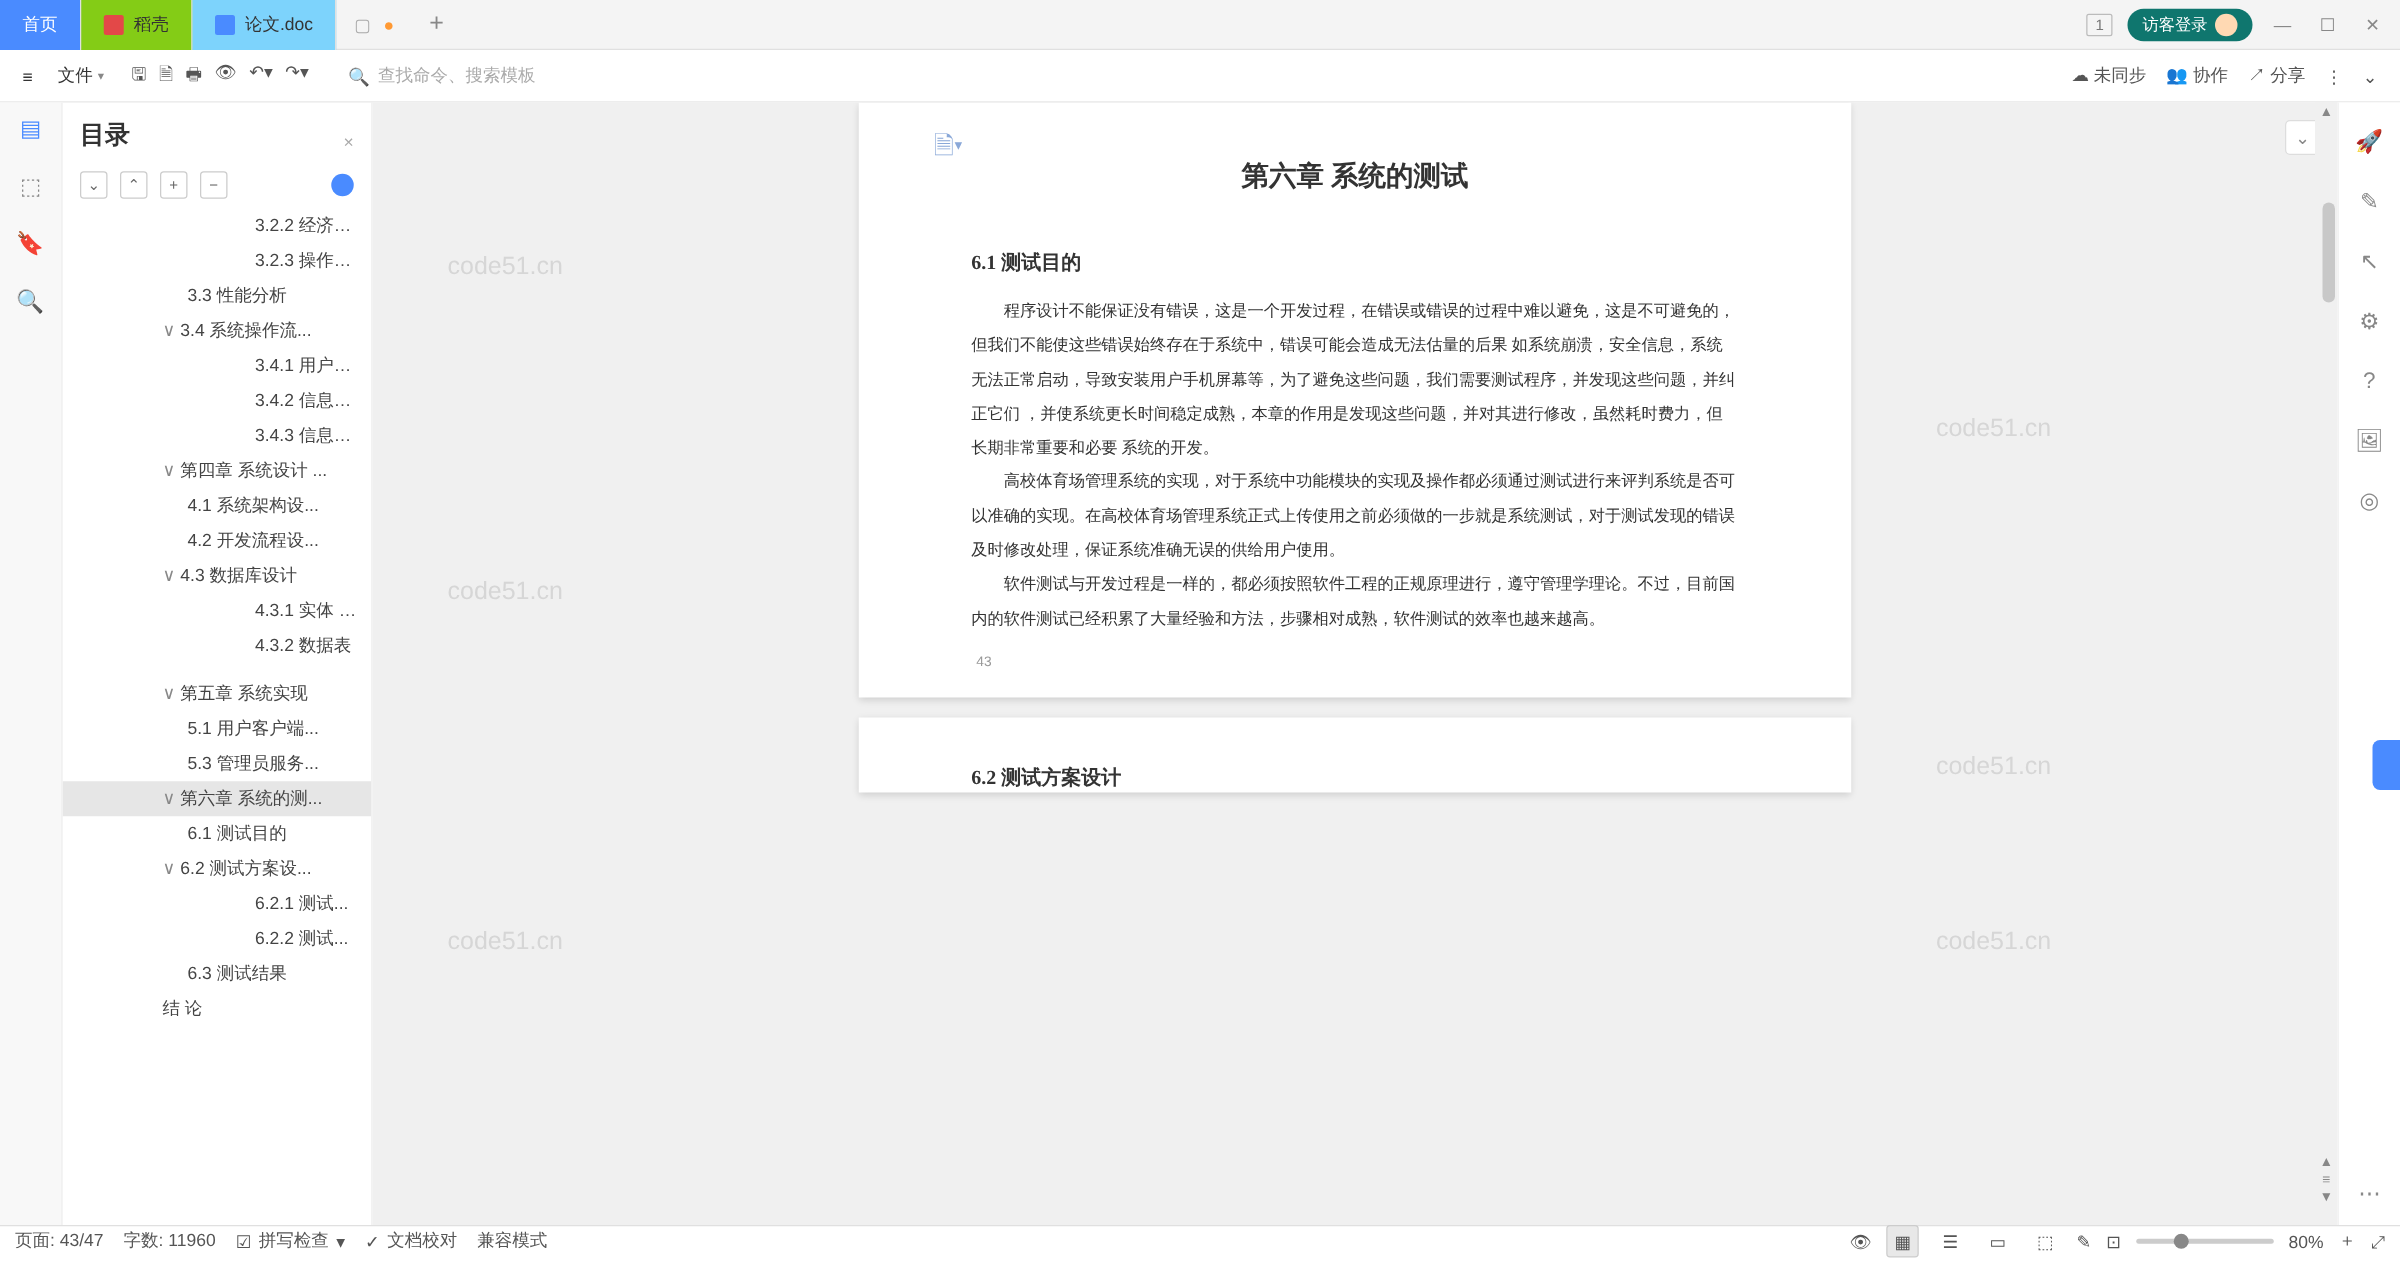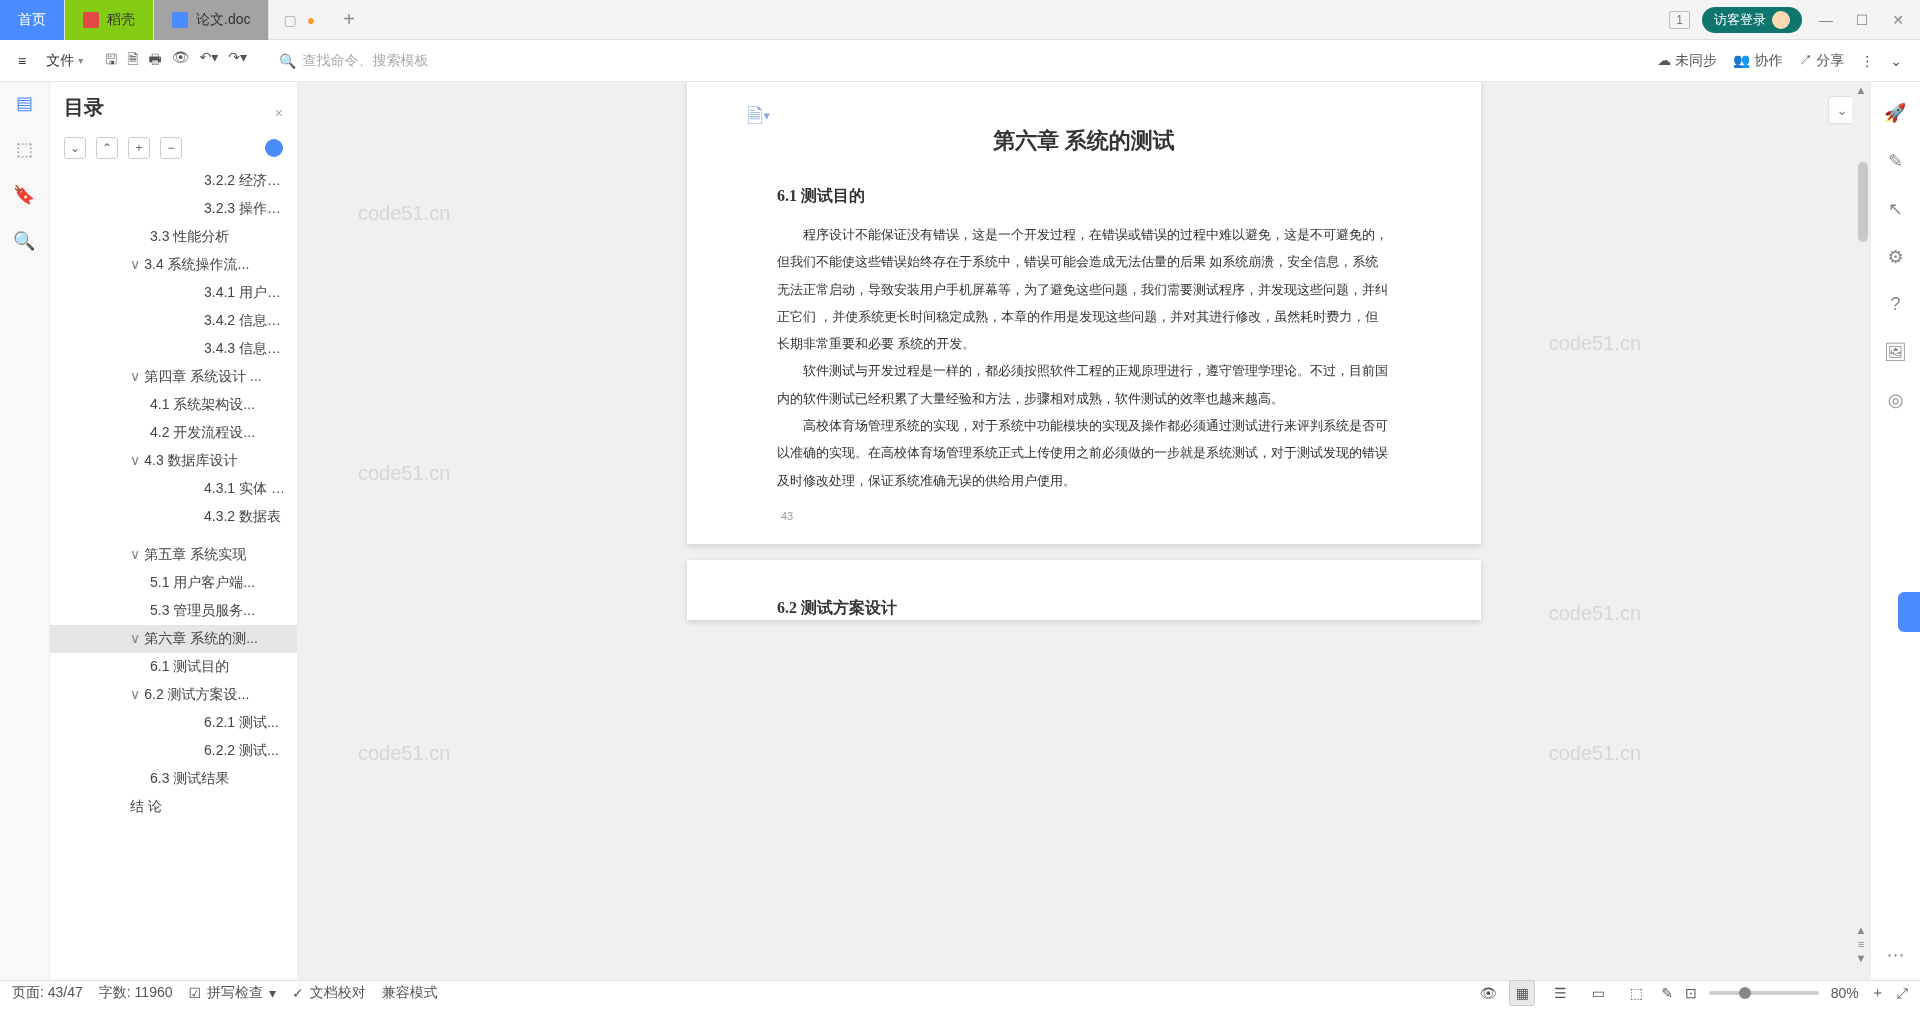--- a/index.html
+++ b/index.html
@@ -1,21 +1,21 @@
 <!DOCTYPE html>
 <html><head>
 <meta charset="utf-8">
 <style>
 *{margin:0;padding:0;box-sizing:border-box;font-family:"Microsoft YaHei",sans-serif}
 body{width:1920px;height:1020px;background:#fff;overflow:hidden;font-size:14px;color:#333}
 .titlebar{height:40px;background:#f4f4f4;display:flex;align-items:center;border-bottom:1px solid #e0e0e0}
 .tab{height:40px;padding:0 18px;display:flex;align-items:center;gap:8px;cursor:pointer;border-right:1px solid #e0e0e0}
 .tab.home{background:#4a8bff;color:#fff;font-weight:500}
 .tab.docile{background:#84cc16}
-.tab.active{background:#a3a3a3}
+.tab.active{background:#7dd3fc}
 .tab-icon{width:16px;height:16px;display:inline-block}
 .tab-icon.dk{background:#e34848;border-radius:2px}
 .tab-icon.doc{background:#4a8bff;border-radius:2px}
 .tab-add{width:40px;text-align:center;font-size:20px;color:#888;cursor:pointer}
 .tab-mid{display:flex;align-items:center;gap:10px;padding:0 14px;color:#aaa}
 .titlebar-right{margin-left:auto;display:flex;align-items:center;gap:12px;padding-right:10px}
 .login-btn{background:#0f766e;color:#fff;border-radius:14px;padding:4px 12px;display:flex;align-items:center;gap:6px;font-size:13px}
 .avatar-circ{width:18px;height:18px;background:#ffd9b3;border-radius:50%}
 .win-btn{width:24px;height:24px;color:#888;display:flex;align-items:center;justify-content:center;cursor:pointer}
 .ribbonbar{height:42px;display:flex;align-items:center;border-bottom:1px solid #e8e8e8;padding:0 8px}
@@ -41,21 +41,21 @@
 .outline-tree{flex:1;overflow-y:auto;font-size:14px;color:#444}
 .onode{padding:5px 8px 5px 14px;cursor:pointer;white-space:nowrap;overflow:hidden;text-overflow:ellipsis}
 .onode.active{background:#e6e6e6}
 .onode.l1{padding-left:80px}
 .onode.l2{padding-left:100px}
 .onode.l4{padding-left:154px}
 .chev{color:#888;margin-right:4px}
 .doc-area{flex:1;background:#f0f0f0;position:relative;overflow:hidden}
 .page{width:794px;background:#fff;margin:0 auto;box-shadow:0 2px 6px rgba(0,0,0,.15);padding:30px 90px 50px;position:relative}
 .page-icon{position:absolute;left:60px;top:20px;color:#8aa8d8;font-size:20px}
-.doc-title{text-align:center;font-size:22px;font-weight:700;margin:14px 0 30px;font-family:SimSun,serif}
+.doc-title{text-align:center;font-size:22px;font-weight:700;margin:14px 0 44px;font-family:SimSun,serif}
 .doc-h{font-size:16px;font-weight:700;margin:8px 0 14px;font-family:SimSun,serif}
 .doc-p{font-size:13px;line-height:2.1;text-indent:2em;font-family:Liberation Serif, serif}
 .wm{position:absolute;color:#d6d6d6;font-size:20px;pointer-events:none}
 .wm-red{position:absolute;color:#e03030;font-size:34px;font-weight:600;left:50%;top:390px;transform:translateX(-50%);pointer-events:none;letter-spacing:2px}
 .pgnum{position:absolute;bottom:22px;left:94px;font-size:11px;color:#999}
 .page2{width:794px;background:#fff;margin:16px auto 0;box-shadow:0 2px 6px rgba(0,0,0,.15);padding:30px 90px;position:relative;height:60px;overflow:hidden}
 .collapse-btn{position:absolute;right:14px;top:14px;width:28px;height:28px;border:1px solid #ddd;border-radius:4px;background:#fff;display:flex;align-items:center;justify-content:center;color:#888;cursor:pointer}
 .doc-scroll{position:absolute;right:0;top:0;width:18px;height:100%;background:#f0f0f0}
 .scroll-thumb{position:absolute;right:2px;top:80px;width:10px;height:80px;background:#c8c8c8;border-radius:5px}
 .scroll-arr{position:absolute;right:0;width:18px;height:18px;color:#888;text-align:center;font-size:11px}
@@ -179,22 +179,22 @@
     <div class="collapse-btn">⌄</div>
     <div class="wm" style="left:60px;top:120px">code51.cn</div>
     <div class="wm" style="left:60px;top:380px">code51.cn</div>
     <div class="wm" style="left:60px;top:660px">code51.cn</div>
     <div class="wm-red">code51.cn-源码乐园盗图必究</div>
     <div class="page">
       <span class="page-icon">🗎▾</span>
       <div class="doc-title">第六章   系统的测试</div>
       <div class="doc-h">6.1  测试目的</div>
       <div class="doc-p">程序设计不能保证没有错误，这是一个开发过程，在错误或错误的过程中难以避免，这是不可避免的，但我们不能使这些错误始终存在于系统中，错误可能会造成无法估量的后果  如系统崩溃，安全信息，系统无法正常启动，导致安装用户手机屏幕等，为了避免这些问题，我们需要测试程序，并发现这些问题，并纠正它们 ，并使系统更长时间稳定成熟，本章的作用是发现这些问题，并对其进行修改，虽然耗时费力，但长期非常重要和必要  系统的开发。</div>
+      <div class="doc-p">高校体育场管理系统的实现，对于系统中功能模块的实现及操作都必须通过测试进行来评判系统是否可以准确的实现。在高校体育场管理系统正式上传使用之前必须做的一步就是系统测试，对于测试发现的错误及时修改处理，保证系统准确无误的供给用户使用。</div>
       <div class="doc-p">软件测试与开发过程是一样的，都必须按照软件工程的正规原理进行，遵守管理学理论。不过，目前国内的软件测试已经积累了大量经验和方法，步骤相对成熟，软件测试的效率也越来越高。</div>
-      <div class="doc-p">高校体育场管理系统的实现，对于系统中功能模块的实现及操作都必须通过测试进行来评判系统是否可以准确的实现。在高校体育场管理系统正式上传使用之前必须做的一步就是系统测试，对于测试发现的错误及时修改处理，保证系统准确无误的供给用户使用。</div>
       <div class="pgnum">43</div>
       <div class="wm" style="right:-160px;top:250px">code51.cn</div>
       <div class="wm" style="right:-160px;top:520px">code51.cn</div>
       <div class="wm" style="right:-160px;top:660px">code51.cn</div>
       <div class="wm" style="left:180px;top:520px">code51.cn</div>
     </div>
     <div class="page2">
       <div class="doc-h" style="text-align:left">6.2  测试方案设计</div>
     </div>
     <div class="doc-scroll">

